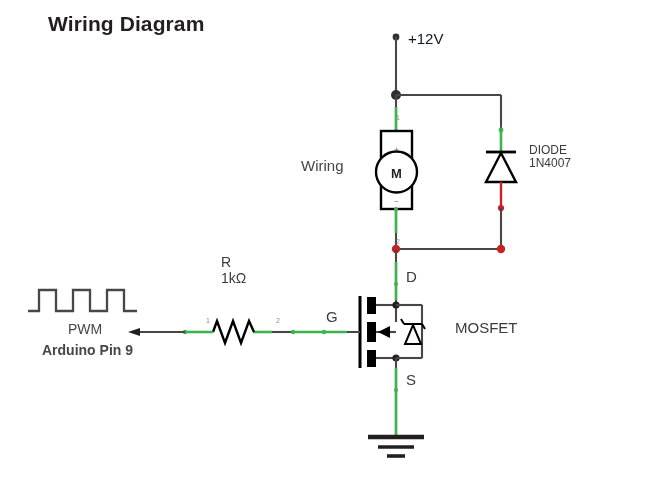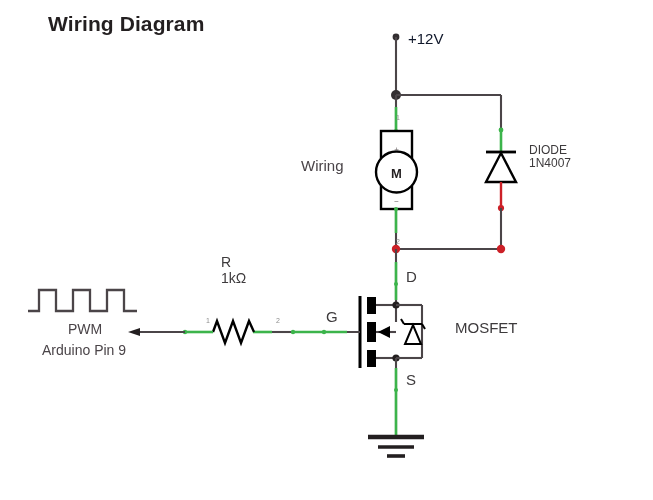--- a/index.html
+++ b/index.html
@@ -36,21 +36,21 @@
     color: #4a4448;
     white-space: nowrap;
     line-height: 1.12;
   }
   .lbl-supply   { left: 408px; top: 31px;  font-size: 15px; color: #0f172a; }
   .lbl-motor    { left: 301px; top: 158px; font-size: 15px; }
   .lbl-diode    { left: 529px; top: 144px; font-size: 12px; color: #3d3a3c; }
   .lbl-mosfet   { left: 455px; top: 320px; font-size: 15px; color: #3d3a3c; }
   .lbl-res      { left: 221px; top: 255px; font-size: 14px; color: #3d3a3c; }
   .lbl-pwm      { left: 68px;  top: 322px; font-size: 14px; text-align: center; }
-  .lbl-pin      { left: 42px;  top: 343px; font-size: 14px; }
+  .lbl-pin      { left: 42px;  top: 343px; font-size: 14px; font-weight: bold; }
   .term {
     position: absolute;
     font-size: 15px;
     color: #3d3a3c;
   }
   .term-d { left: 406px; top: 268px; }
   .term-s { left: 406px; top: 371px; }
   .term-g { left: 326px; top: 308px; }
   .pinnum {
     position: absolute;

